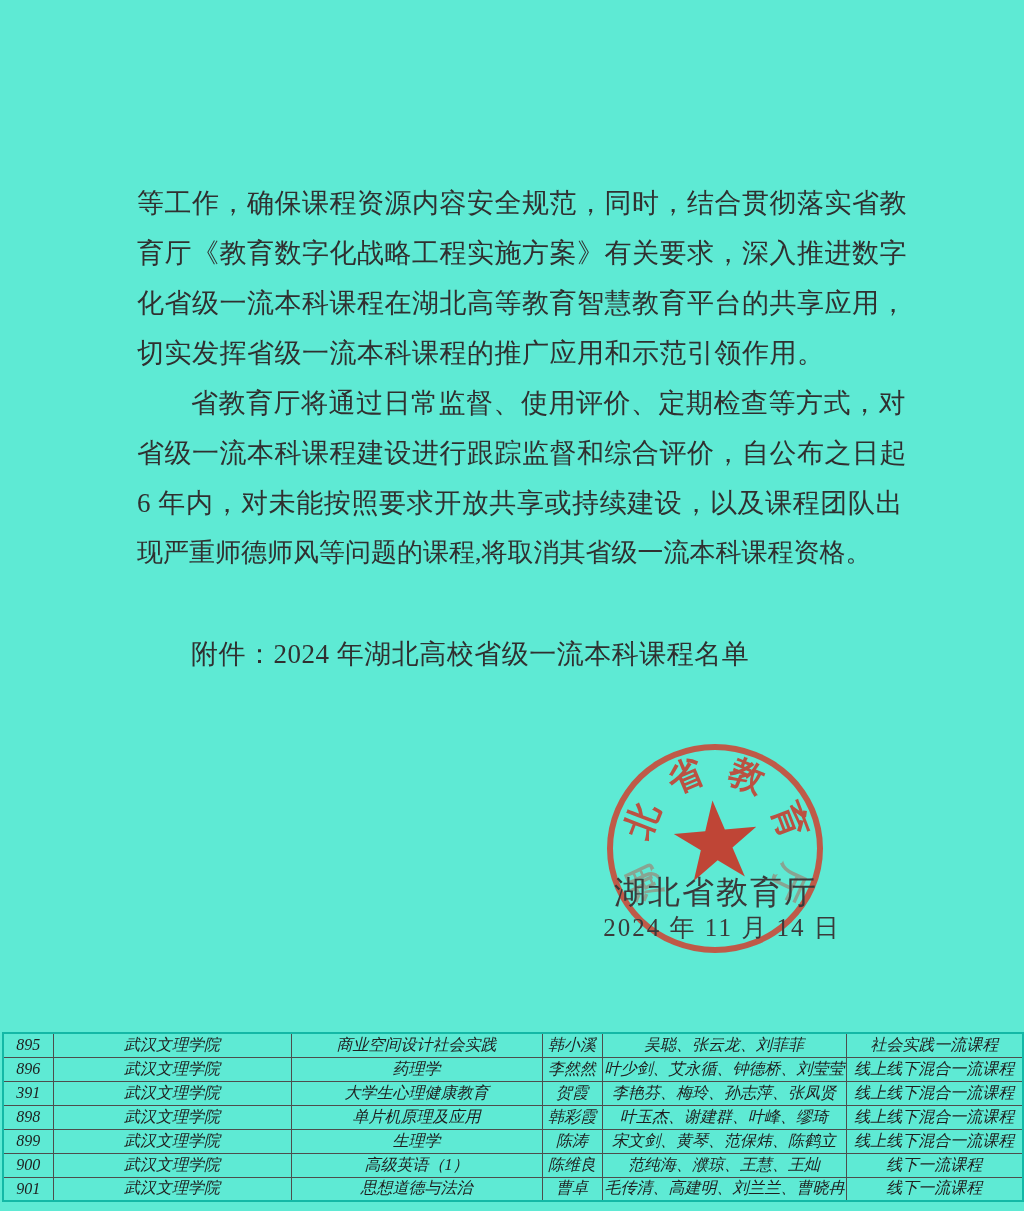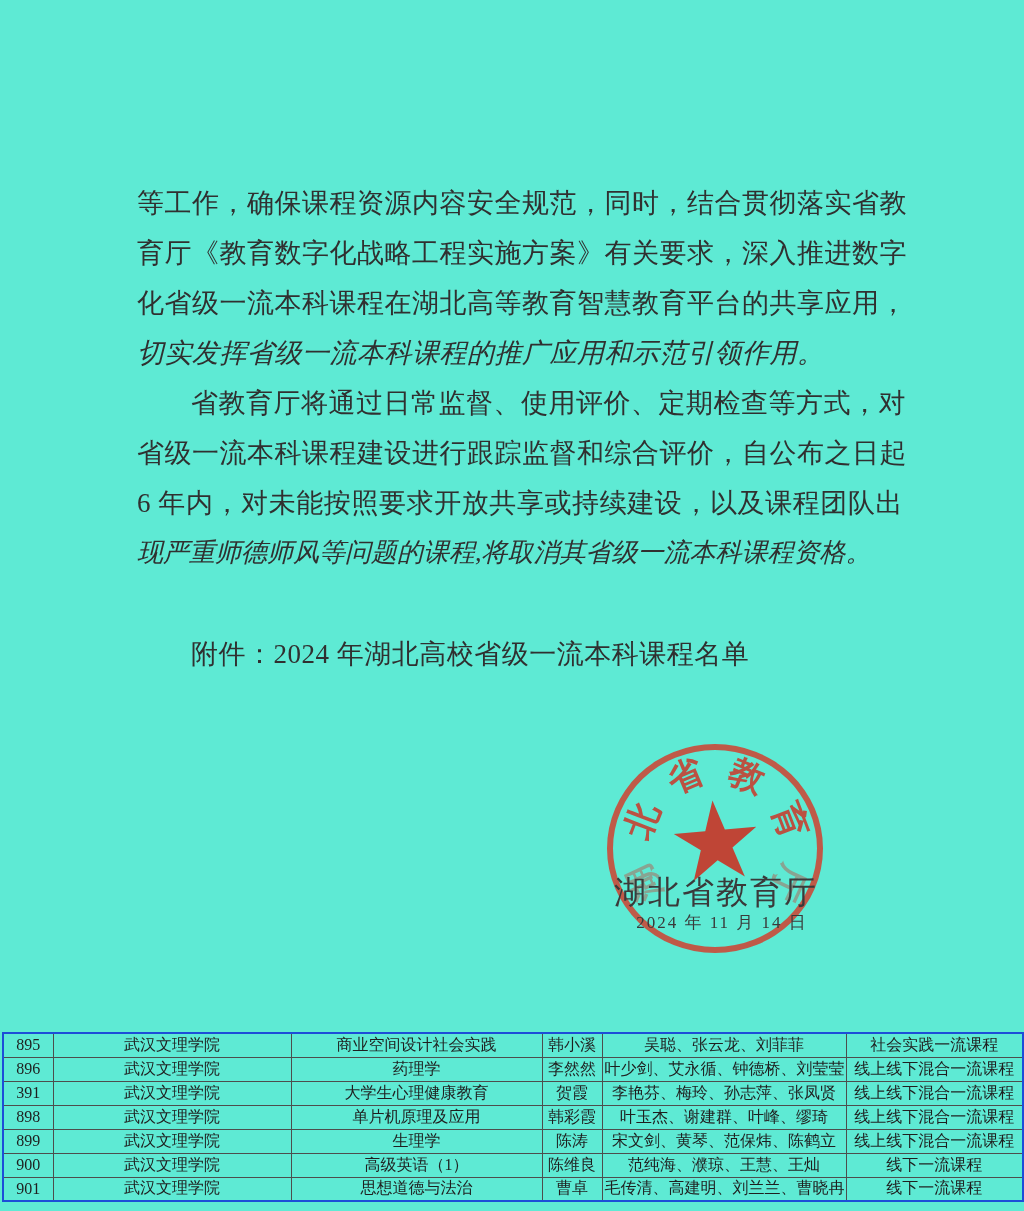--- a/index.html
+++ b/index.html
@@ -26,21 +26,20 @@
     height: 50px;
     line-height: 46px;
     text-align: justify;
     text-align-last: justify;
     white-space: nowrap;
     letter-spacing: 0.5px;
   }
   .tline.para-end {
     text-align-last: left;
     white-space: normal;
-    font-style: italic;
   }
   .tline.indent { text-indent: 2em; }
   .tline.tight { font-size: 26px; letter-spacing: 0; }
   .attachment {
     position: absolute;
     left: 137px;
     top: 629px;
     width: 766px;
     font-size: 27px;
     line-height: 50px;
@@ -97,21 +96,21 @@
     font-size: 32px;
     letter-spacing: 2px;
     color: #3a3a3a;
     white-space: nowrap;
   }
   .sig-date {
     position: absolute;
     left: 722px;
     top: 911px;
     transform: translateX(-50%);
-    font-size: 17px;
+    font-size: 25px;
     letter-spacing: 2px;
     color: #3a3a3a;
     white-space: nowrap;
   }
   
   .course-table {
     position: absolute;
     left: 2px;
     top: 1032px;
     width: 1020px;
@@ -122,21 +121,21 @@
   }
   .course-table td {
     border: 1px solid #4d4d4d;
     height: 24px;
     text-align: center;
     vertical-align: middle;
     overflow: hidden;
     white-space: nowrap;
     padding: 0 2px;
   }
-  .course-table { border: 2px solid #1d4ed8; }
+  .course-table { border: 2px solid #14b8a6; font-style: italic; }
 </style>
 </head>
 <body>
 
 <div class="page">
 
   <div class="doc-text">
     <div class="tline">等工作，确保课程资源内容安全规范，同时，结合贯彻落实省教</div>
     <div class="tline">育厅《教育数字化战略工程实施方案》有关要求，深入推进数字</div>
     <div class="tline">化省级一流本科课程在湖北高等教育智慧教育平台的共享应用，</div>

